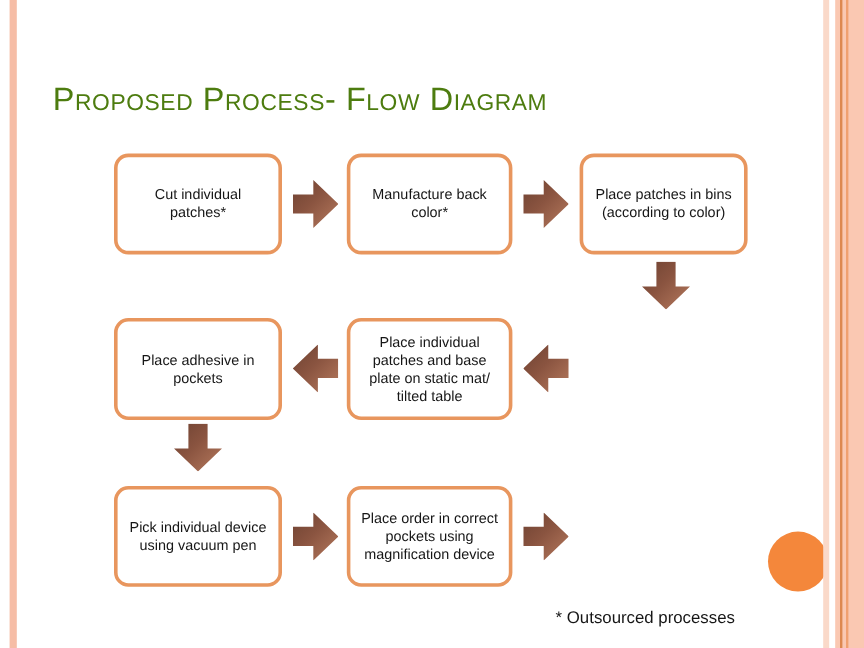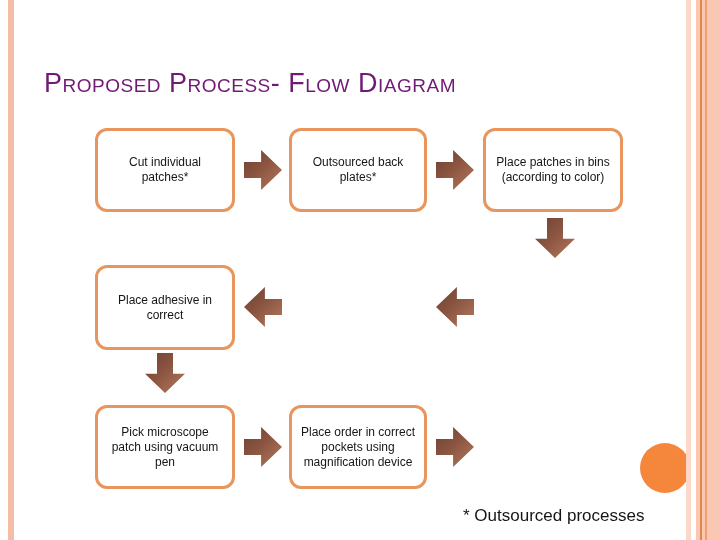--- a/index.html
+++ b/index.html
@@ -27,21 +27,21 @@
   .stripe-band  { left: 696px; width: 24px; background: #fac8b2; }
   .stripe-line1 { left: 700px; width: 2px;  background: #dd8850; }
   .stripe-line2 { left: 705px; width: 2px;  background: #f0a070; }
 
   .slide-title {
     position: absolute;
     left: 44px; top: 68px;
     font-size: 27px;
     font-variant: small-caps;
     letter-spacing: 0.5px;
-    color: #701a75;
+    color: #4d7c0f;
     white-space: nowrap;
   }
 
   .flow-box {
     position: absolute;
     box-sizing: border-box;
     background: #ffffff;
     border: 3px solid #e8965e;
     border-radius: 12px;
     display: flex;
@@ -91,58 +91,61 @@
     position: absolute;
     left: 640px; top: 443px;
     width: 50px; height: 50px;
     border-radius: 50%;
     background: #f4873b;
   }
 
   .footnote {
     position: absolute;
     left: 463px; top: 506px;
-    font-size: 17px;
+    font-size: 14px;
     color: #161616;
     white-space: nowrap;
   }
 </style>
 </head>
 <body>
 
 <div id="slide">
 
   <div class="left-bar"></div>
 
   <h1 class="slide-title" style="margin:0; font-weight:normal;">Proposed Process- Flow Diagram</h1>
 
   <div class="flow-box c1 r1">
     <span>Cut individual patches*</span>
   </div>
   <div class="block-arrow arrow-right ar1a"></div>
   <div class="flow-box c2 r1">
-    <span>Outsourced back plates*</span>
+    <span>Manufacture back color*</span>
   </div>
   <div class="block-arrow arrow-right ar1b"></div>
   <div class="flow-box c3 r1">
     <span>Place patches in bins (according to color)</span>
   </div>
 
   <div class="block-arrow arrow-down ad1"></div>
 
   <div class="flow-box c1 r2">
-    <span>Place adhesive in correct</span>
+    <span>Place adhesive in pockets</span>
   </div>
   <div class="block-arrow arrow-left al2a"></div>
+  <div class="flow-box c2 r2">
+    <span>Place individual patches and base plate on static mat/ tilted table</span>
+  </div>
   <div class="block-arrow arrow-left al2b"></div>
 
   <div class="block-arrow arrow-down ad2"></div>
 
   <div class="flow-box c1 r3">
-    <span>Pick microscope patch using vacuum pen</span>
+    <span>Pick individual device using vacuum pen</span>
   </div>
   <div class="block-arrow arrow-right ar3a"></div>
   <div class="flow-box c2 r3">
     <span>Place order in correct pockets using magnification device</span>
   </div>
   <div class="block-arrow arrow-right ar3b"></div>
 
   <div class="accent-circle"></div>
 
   <div class="footnote">* Outsourced processes</div>

